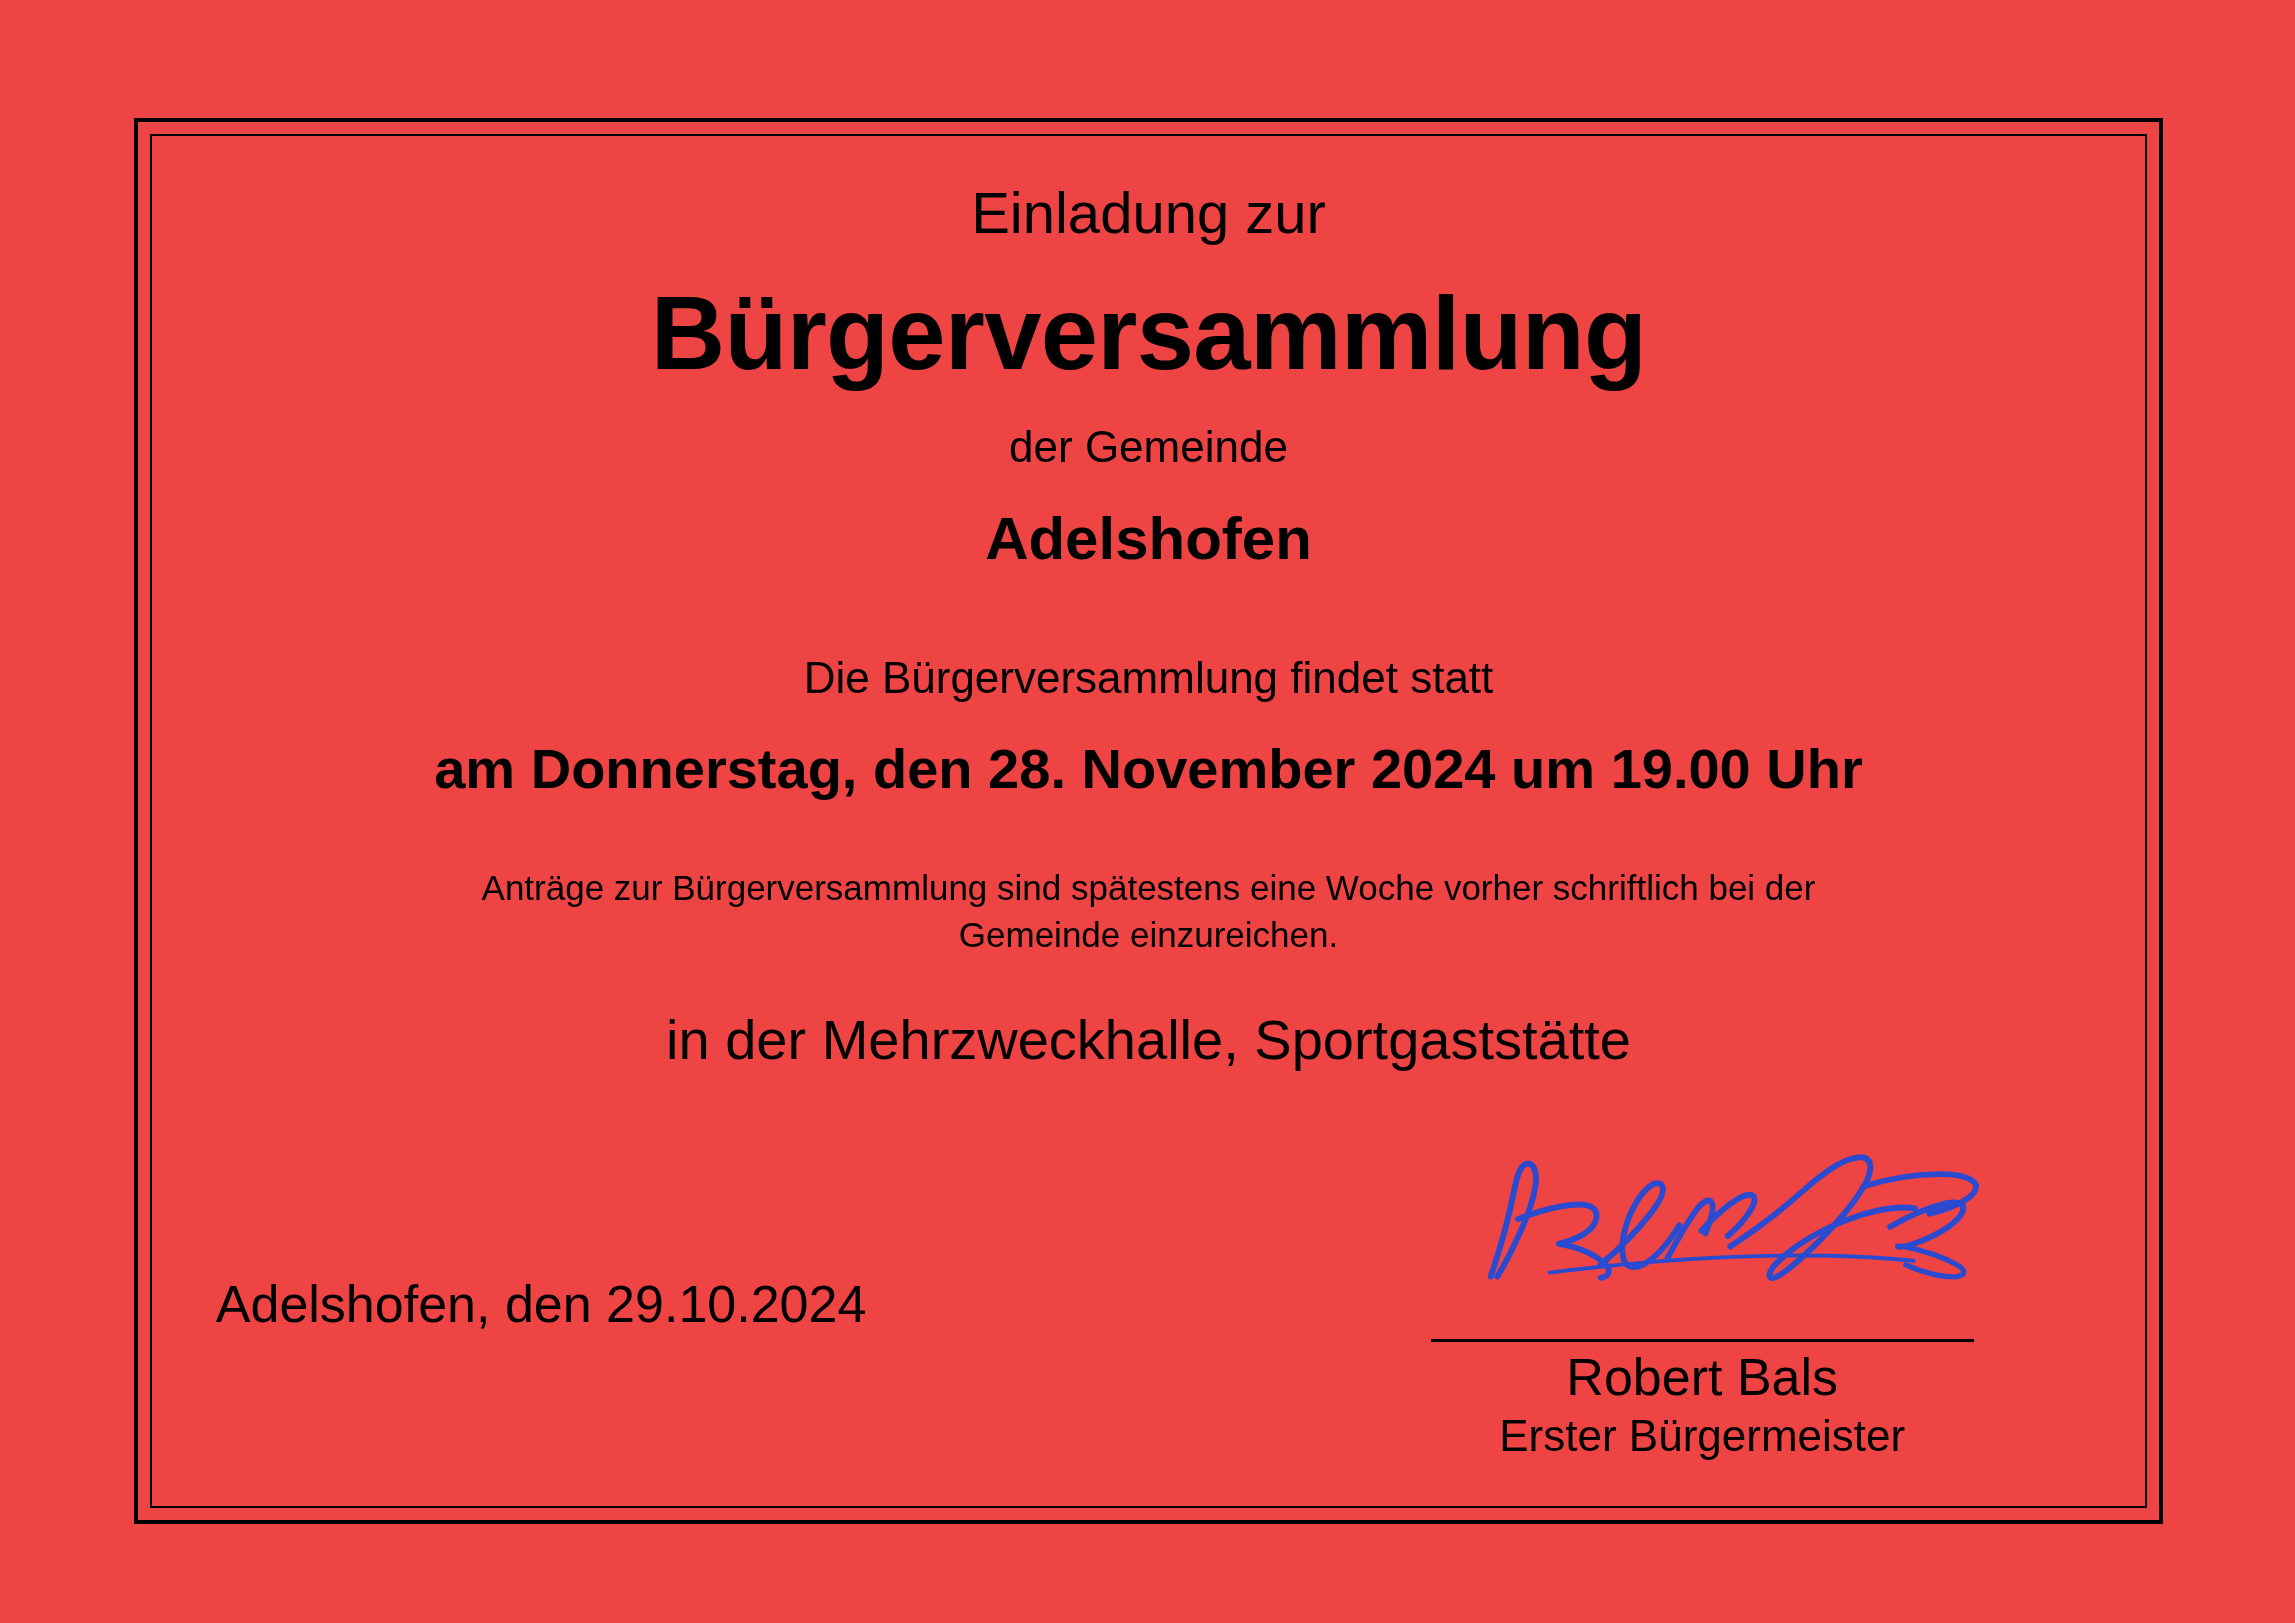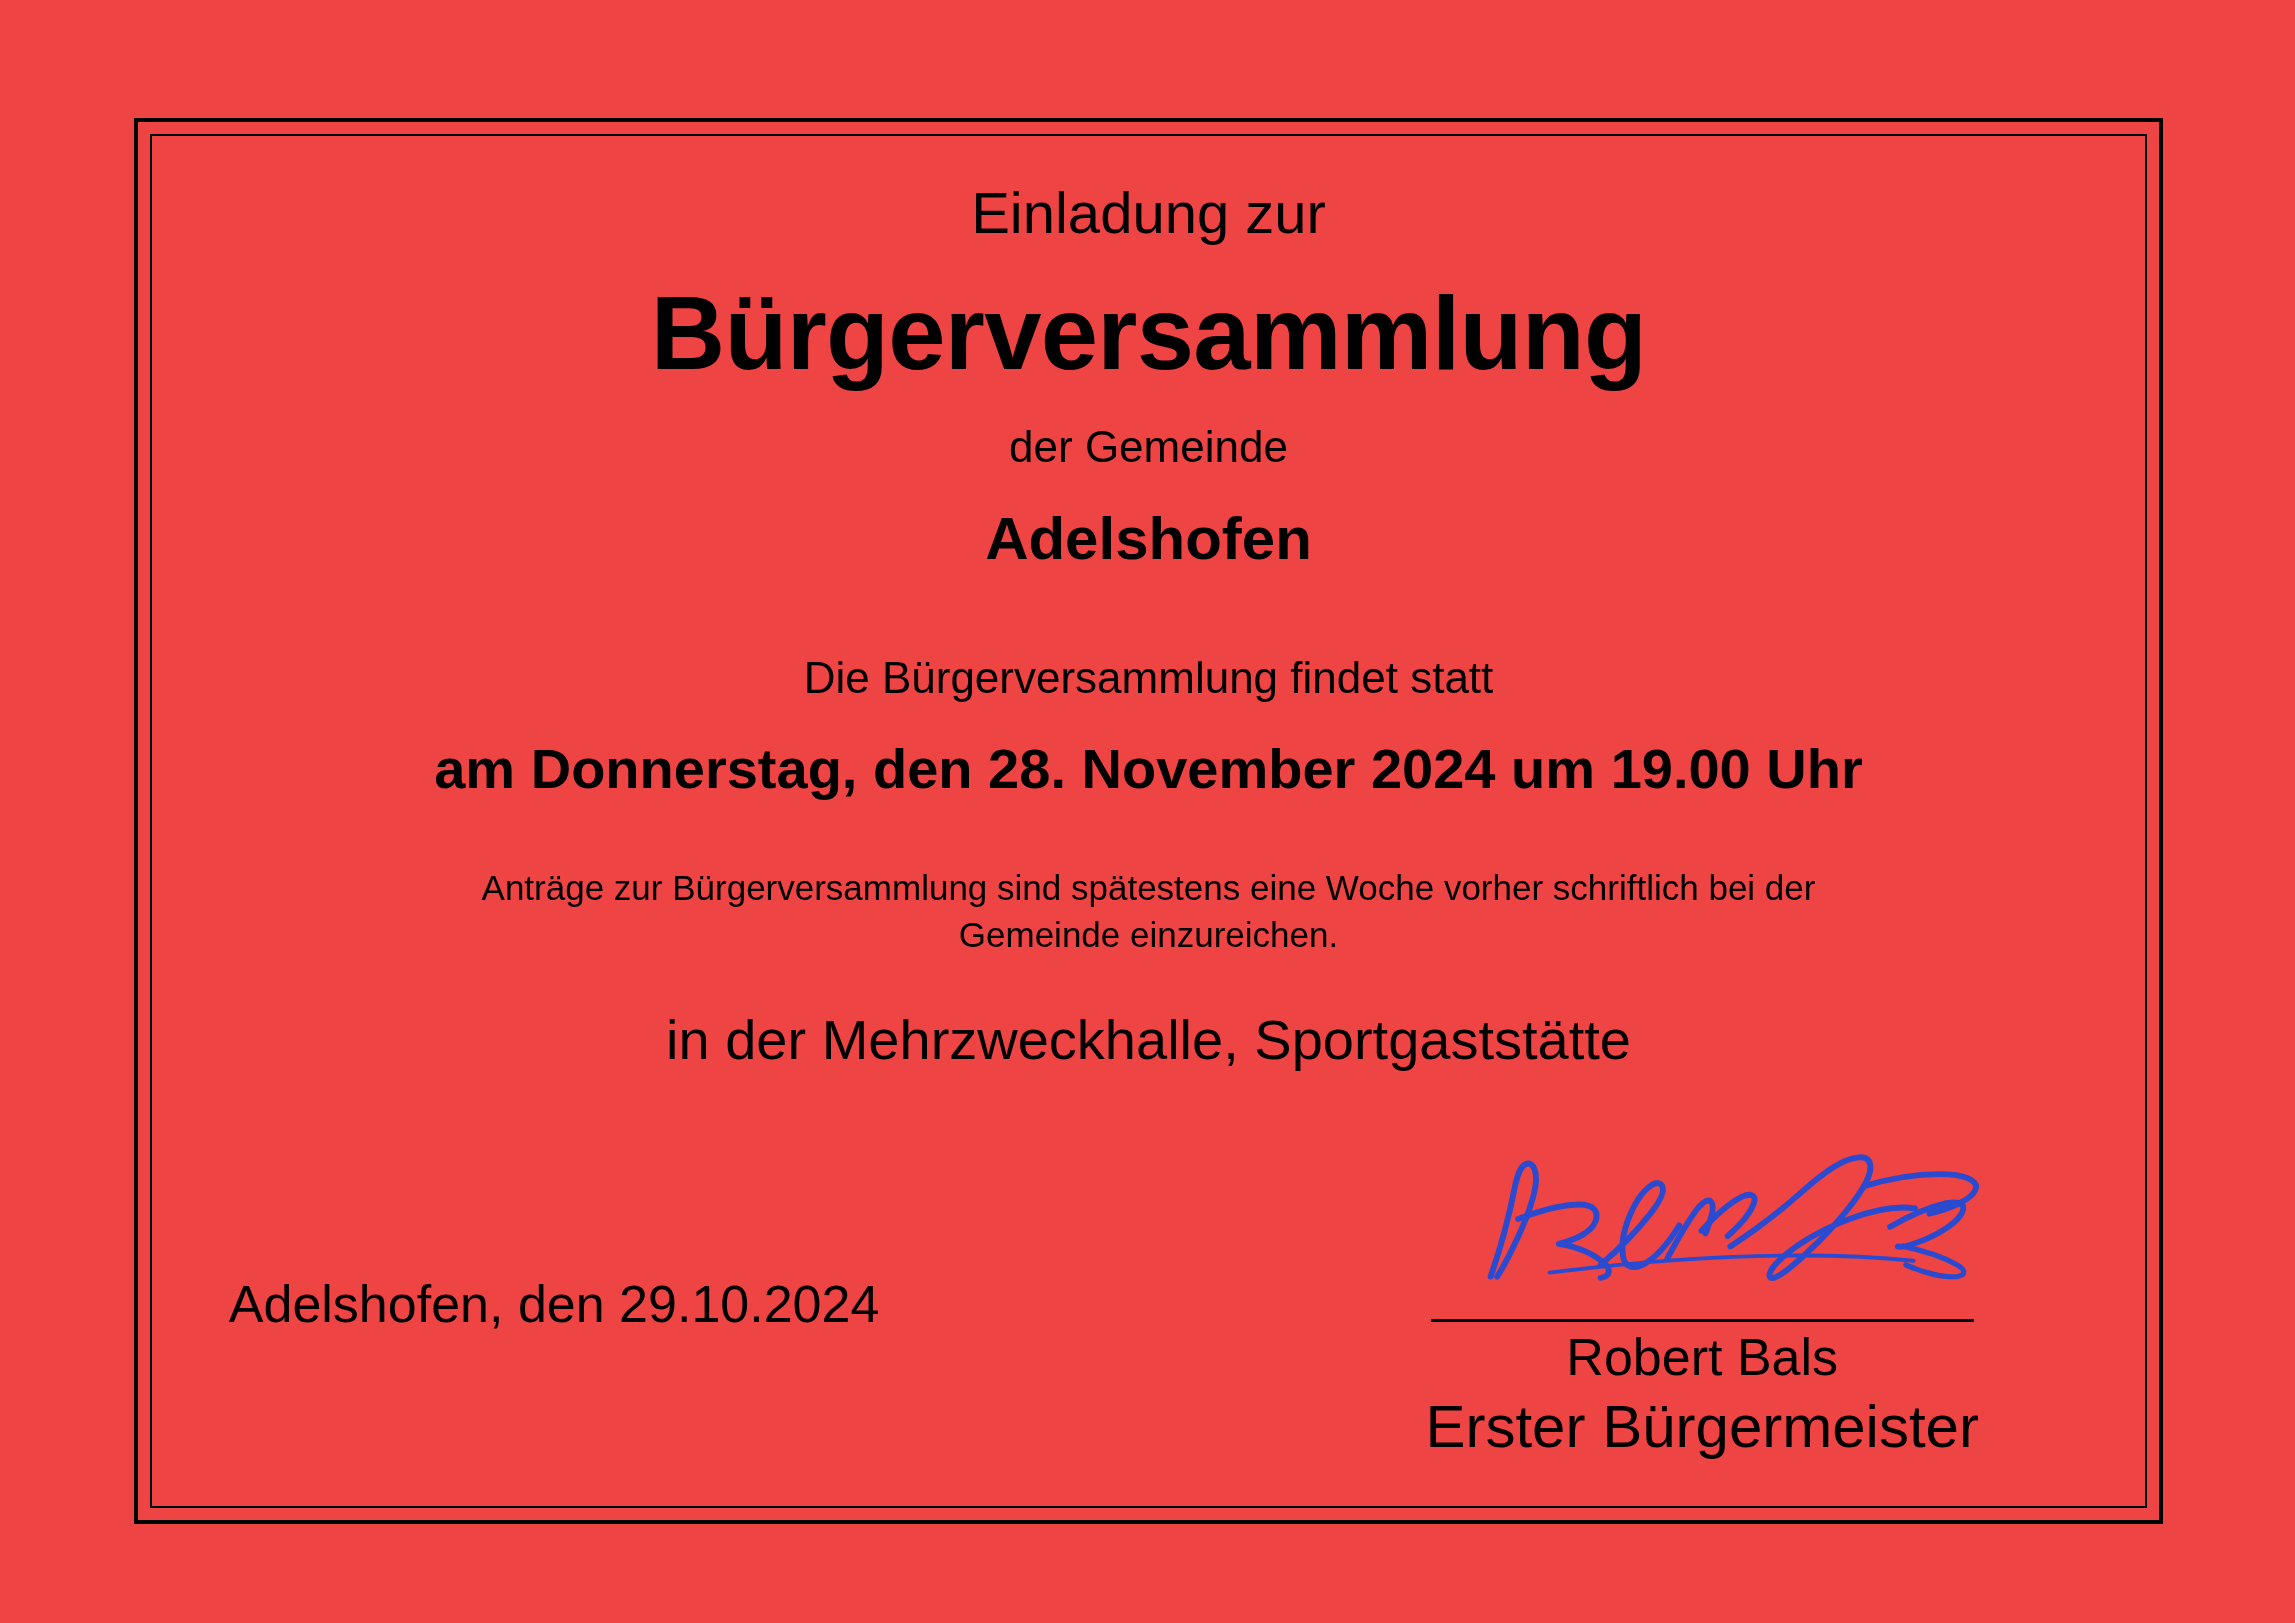--- a/index.html
+++ b/index.html
@@ -92,21 +92,21 @@
   .l-note {
     font-size: 35px;
     line-height: 1.35;
     margin-top: 63px;
     padding: 0 216px;
   }
 
   
   .bottom {
     position: absolute;
-    left: 39px;
+    left: 26px;
     right: 39px;
     bottom: 37px;
     height: 327px;
   }
 
   .place-date {
     position: absolute;
     left: 38px;
     bottom: 135px;
     font-size: 52px;
@@ -134,21 +134,21 @@
     width: 543px;
     margin: 0 auto 3.9px auto;
     border-top: 3.3px solid #000000;
   }
 
   .sig-name {
     font-size: 52px;
     line-height: 1.22;
   }
   .sig-role {
-    font-size: 60px;
+    font-size: 44px;
     line-height: 1.22;
   }
 </style>
 </head>
 <body>
 
 <div class="page">
 
   <div class="frame-outer">
     <div class="frame-inner">

